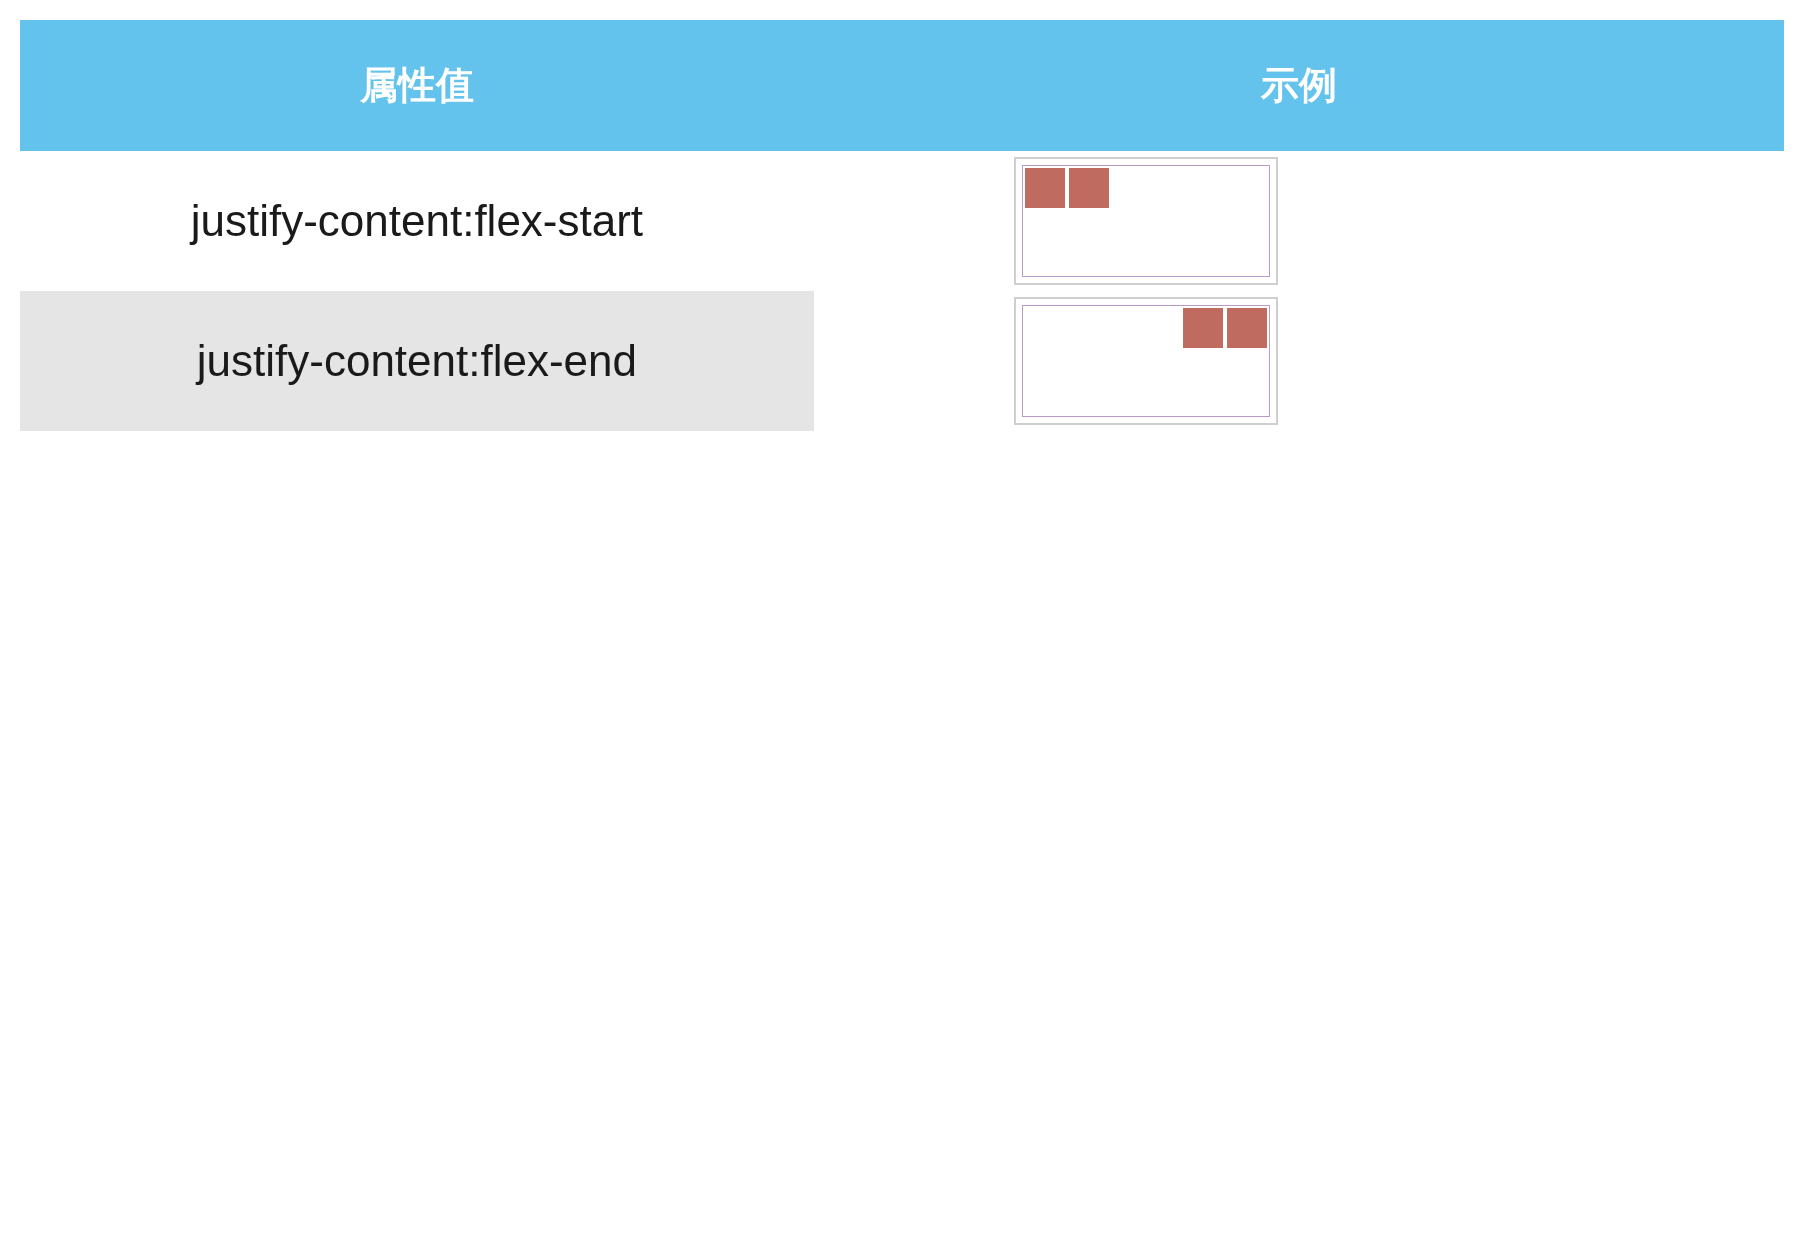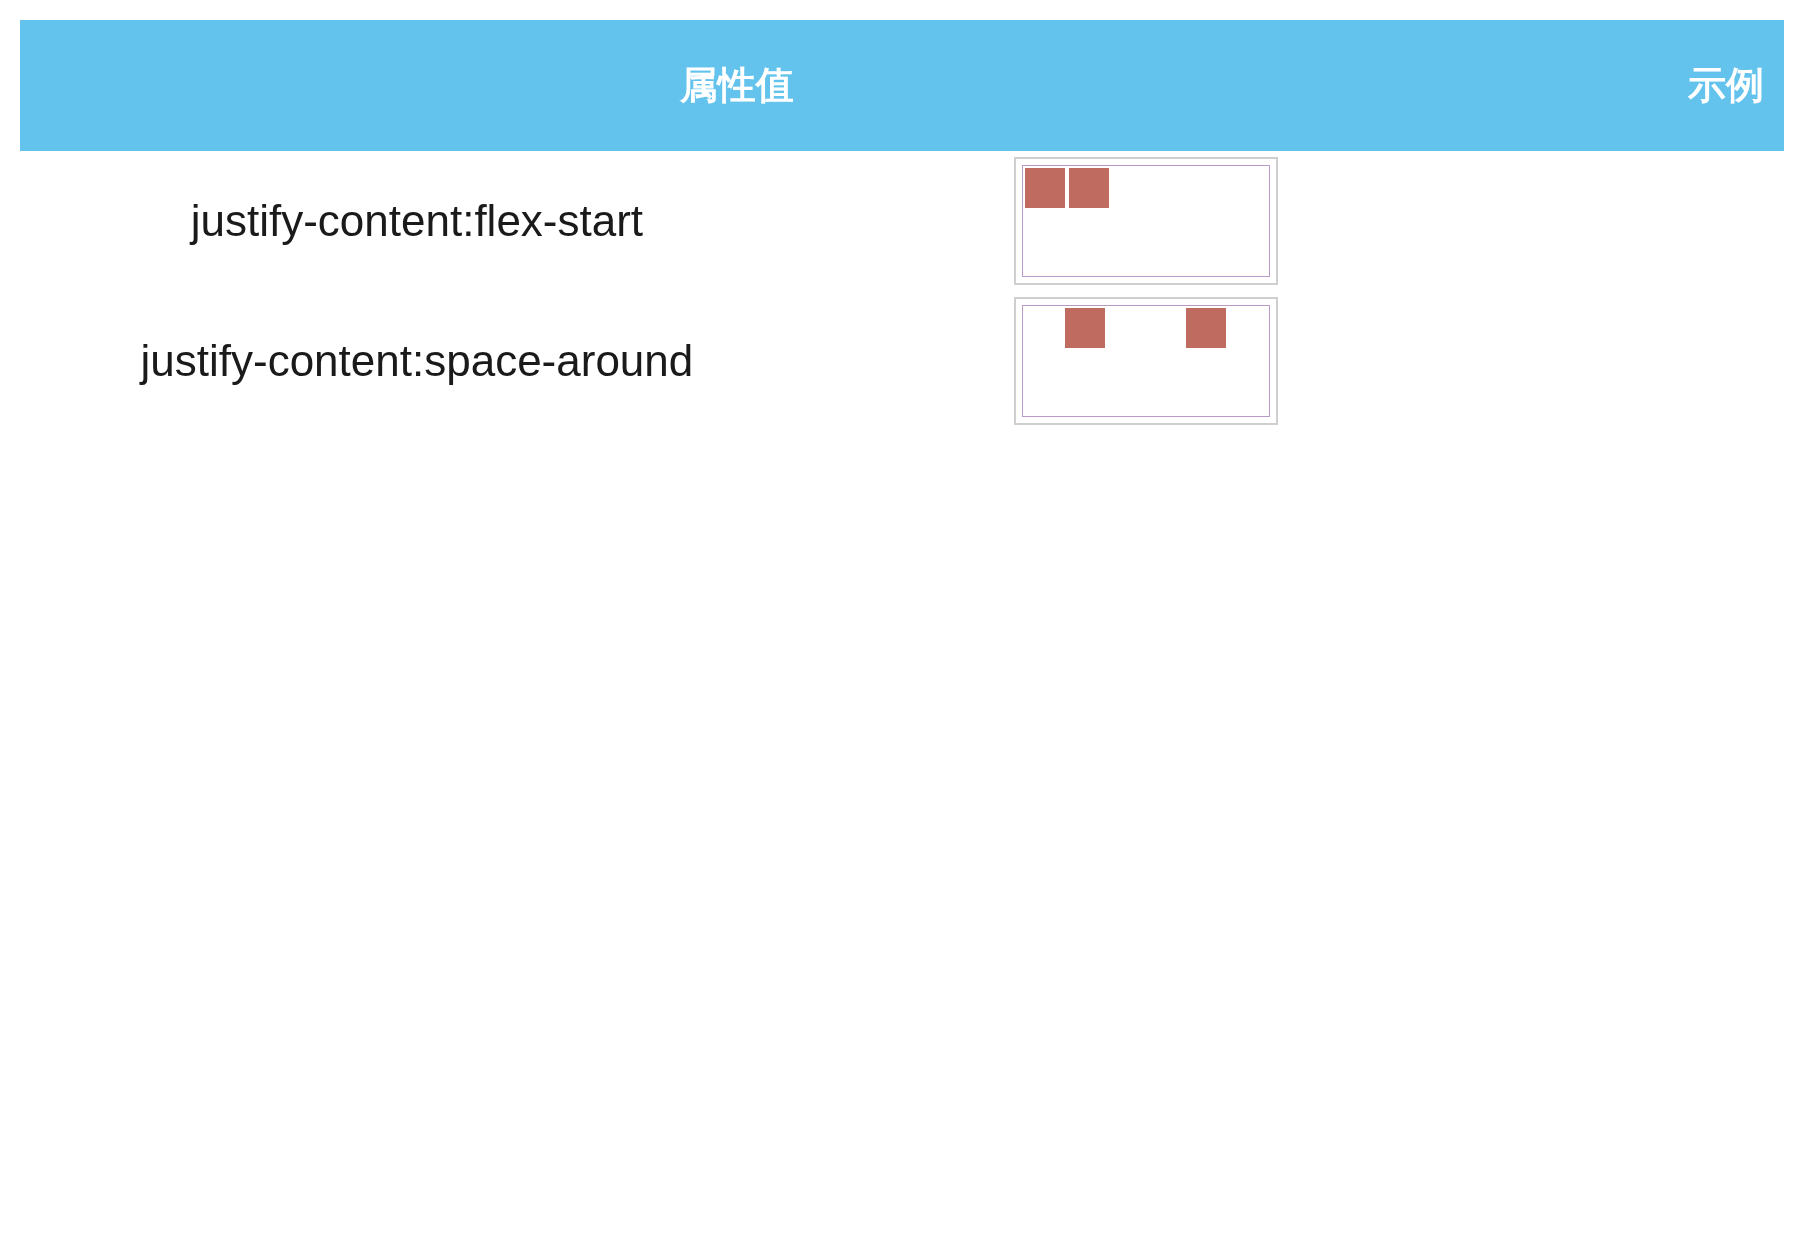--- a/index.html
+++ b/index.html
@@ -16,21 +16,21 @@
     }
     .table {
       width: 100%;
       border-collapse: collapse;
     }
     .header-row {
       background: #63c3ed;
     }
     .header-cell {
       padding: 40px 20px;
-      text-align: right;
+      text-align: center;
       color: #ffffff;
       font-size: 38px;
       font-weight: 600;
     }
     .data-row {
       height: 140px;
     }
     .data-row.alt {
       background: #e5e5e5;
     }
@@ -90,25 +90,25 @@
       <td class="prop-cell">justify-content:flex-start</td>
       <td class="example-cell">
         <div class="demo-outer">
           <div class="demo-inner jc-flex-start">
             <div class="box"></div>
             <div class="box"></div>
           </div>
         </div>
       </td>
     </tr>
-    <tr class="data-row">
-      <td class="prop-cell">justify-content:space-around</td>
+    <tr class="data-row alt">
+      <td class="prop-cell">justify-content:flex-end</td>
       <td class="example-cell">
         <div class="demo-outer">
-          <div class="demo-inner jc-space-around">
+          <div class="demo-inner jc-flex-end">
             <div class="box"></div>
             <div class="box"></div>
           </div>
         </div>
       </td>
     </tr>
   </tbody>
 </table>
 
 </body></html>

